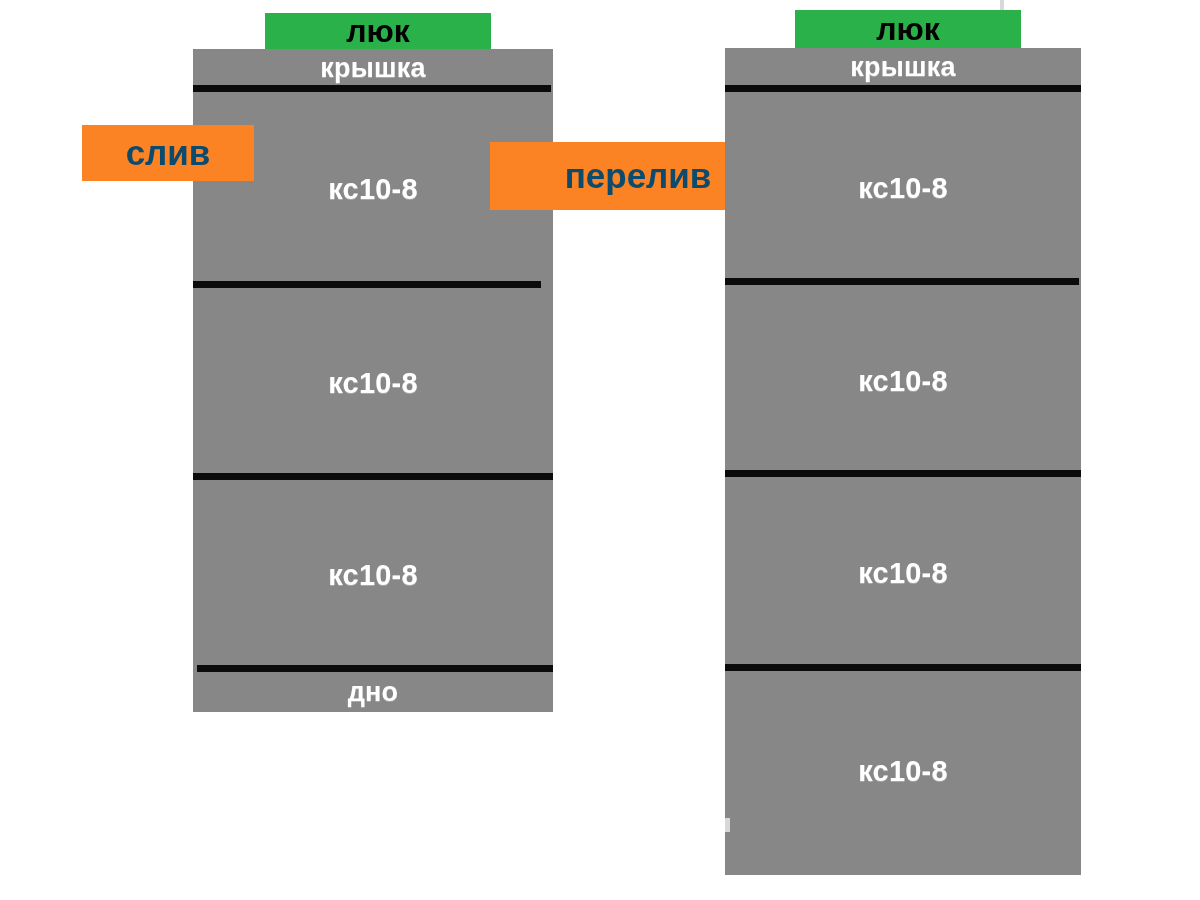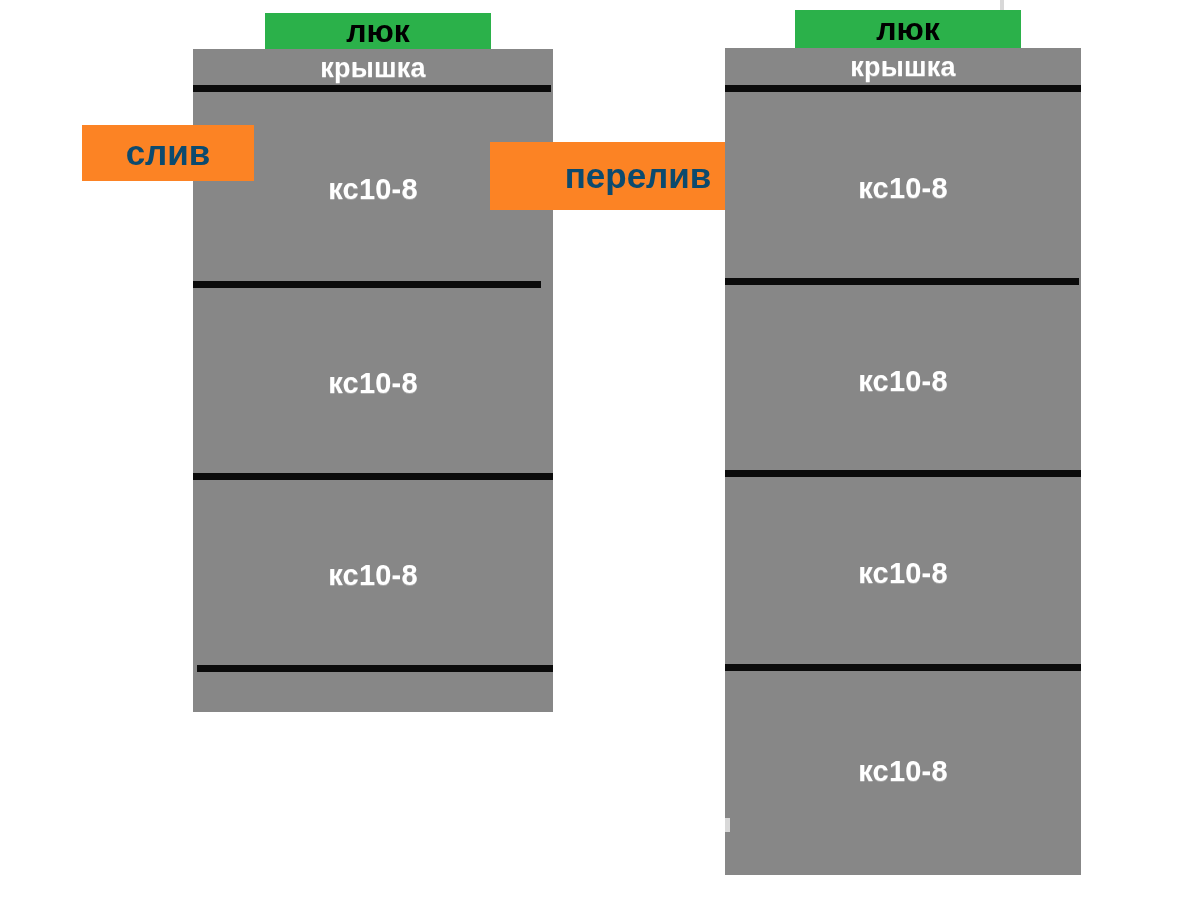--- a/index.html
+++ b/index.html
@@ -116,20 +116,23 @@
     </div>
 
     <div class="section" style="top:242px; height:185px;">
       <span class="section-label">кс10-8</span>
     </div>
 
     <div class="section" style="top:434px; height:185px;">
       <span class="section-label">кс10-8</span>
     </div>
 
+    <div class="section" style="top:624px; height:39px;">
+      <span class="section-label small">дно</span>
+    </div>
 
     <div class="seam" style="left:0px; top:36px; width:358px;"></div>
     <div class="seam" style="left:0px; top:232px; width:348px;"></div>
     <div class="seam" style="left:0px; top:424px; width:360px;"></div>
     <div class="seam" style="left:4px; top:616px; width:356px;"></div>
   </div>
 
   <div class="pipe" style="left:82px; top:125px; width:172px; height:56px;">
     <span class="pipe-label">слив</span>
   </div>

